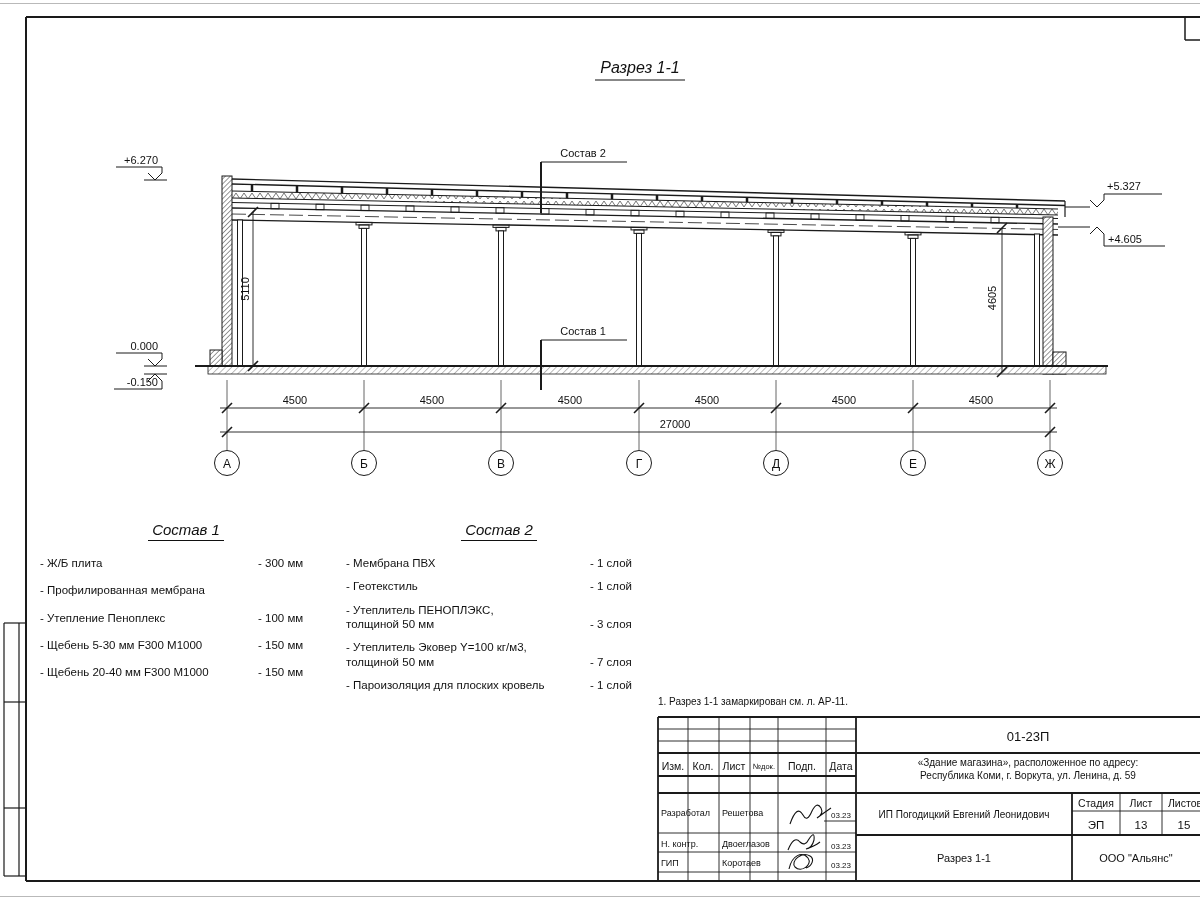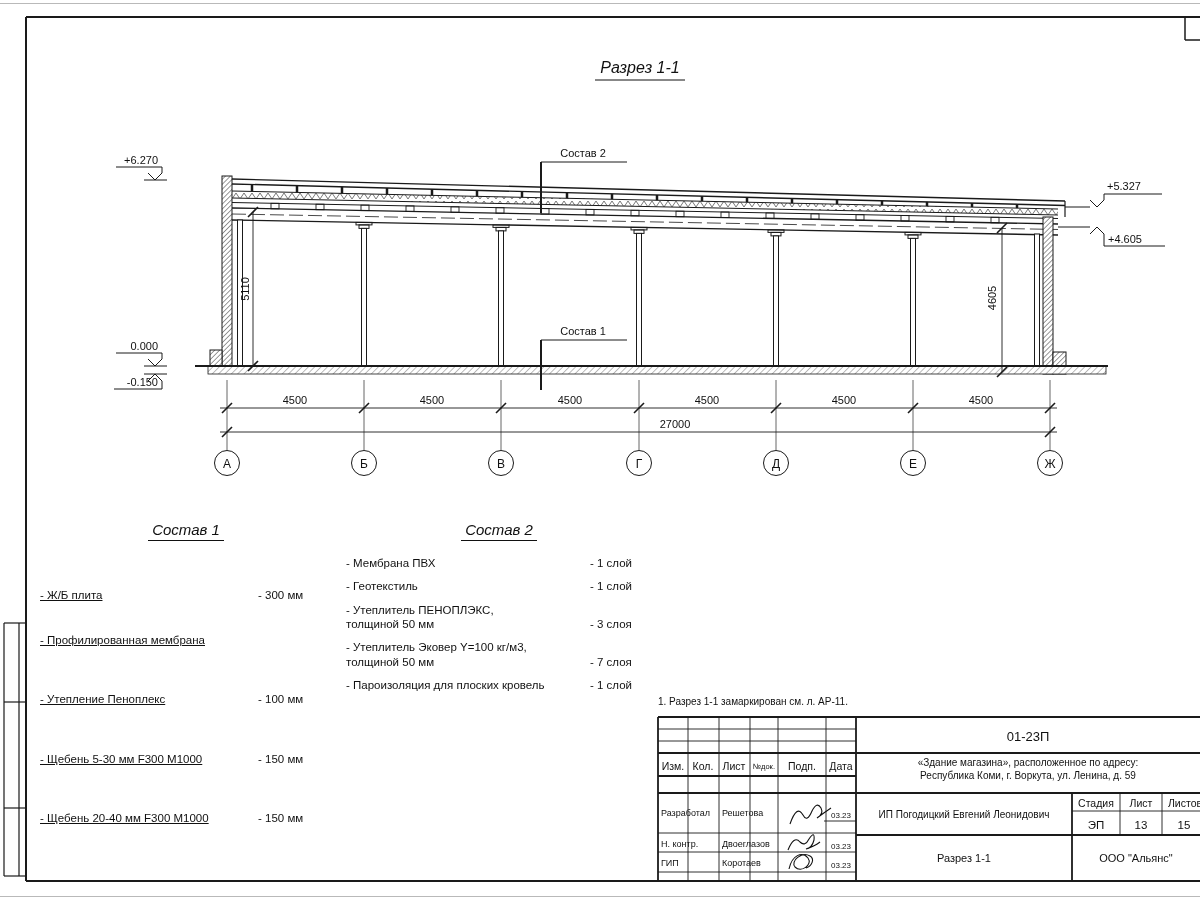--- a/index.html
+++ b/index.html
@@ -5,22 +5,22 @@
   html,body{margin:0;padding:0;background:#fff;}
   body{width:1200px;height:900px;position:relative;overflow:hidden;
        font-family:"Liberation Sans", sans-serif;color:#111;}
   svg text{font-family:"Liberation Sans", sans-serif;fill:#111;}
   .comp{position:absolute;font-size:11.5px;line-height:1.25;color:#111;}
   .comp-title{font-style:italic;font-size:15px;text-align:center;margin-bottom:16px;}
   .comp-title span{border-bottom:1px solid #111;padding:0 4px 2px 4px;}
   .comp .row{display:flex;align-items:flex-end;}
   .comp .name{white-space:pre-line;}
   .comp1 .row{margin-bottom:13px;}
-  .comp1 .name{width:218px;text-decoration:underline;}
-  .comp1 .val{width:72px;margin-top:32px;}
+  .comp1 .name{width:218px;}
+  .comp1 .val{width:72px;}
   .comp2 .row{margin-bottom:9px;align-items:flex-end;}
   .comp2 .name{flex:1;}
   .comp2 .val{width:62px;}
   .note{position:absolute;left:658px;top:696px;font-size:10px;}
   .sheet-edge{position:absolute;left:0;width:1200px;height:1px;background:#b9b9b9;}
 </style>
 </head>
 <body>
 
 <div class="sheet-edge" style="top:3px"></div>

